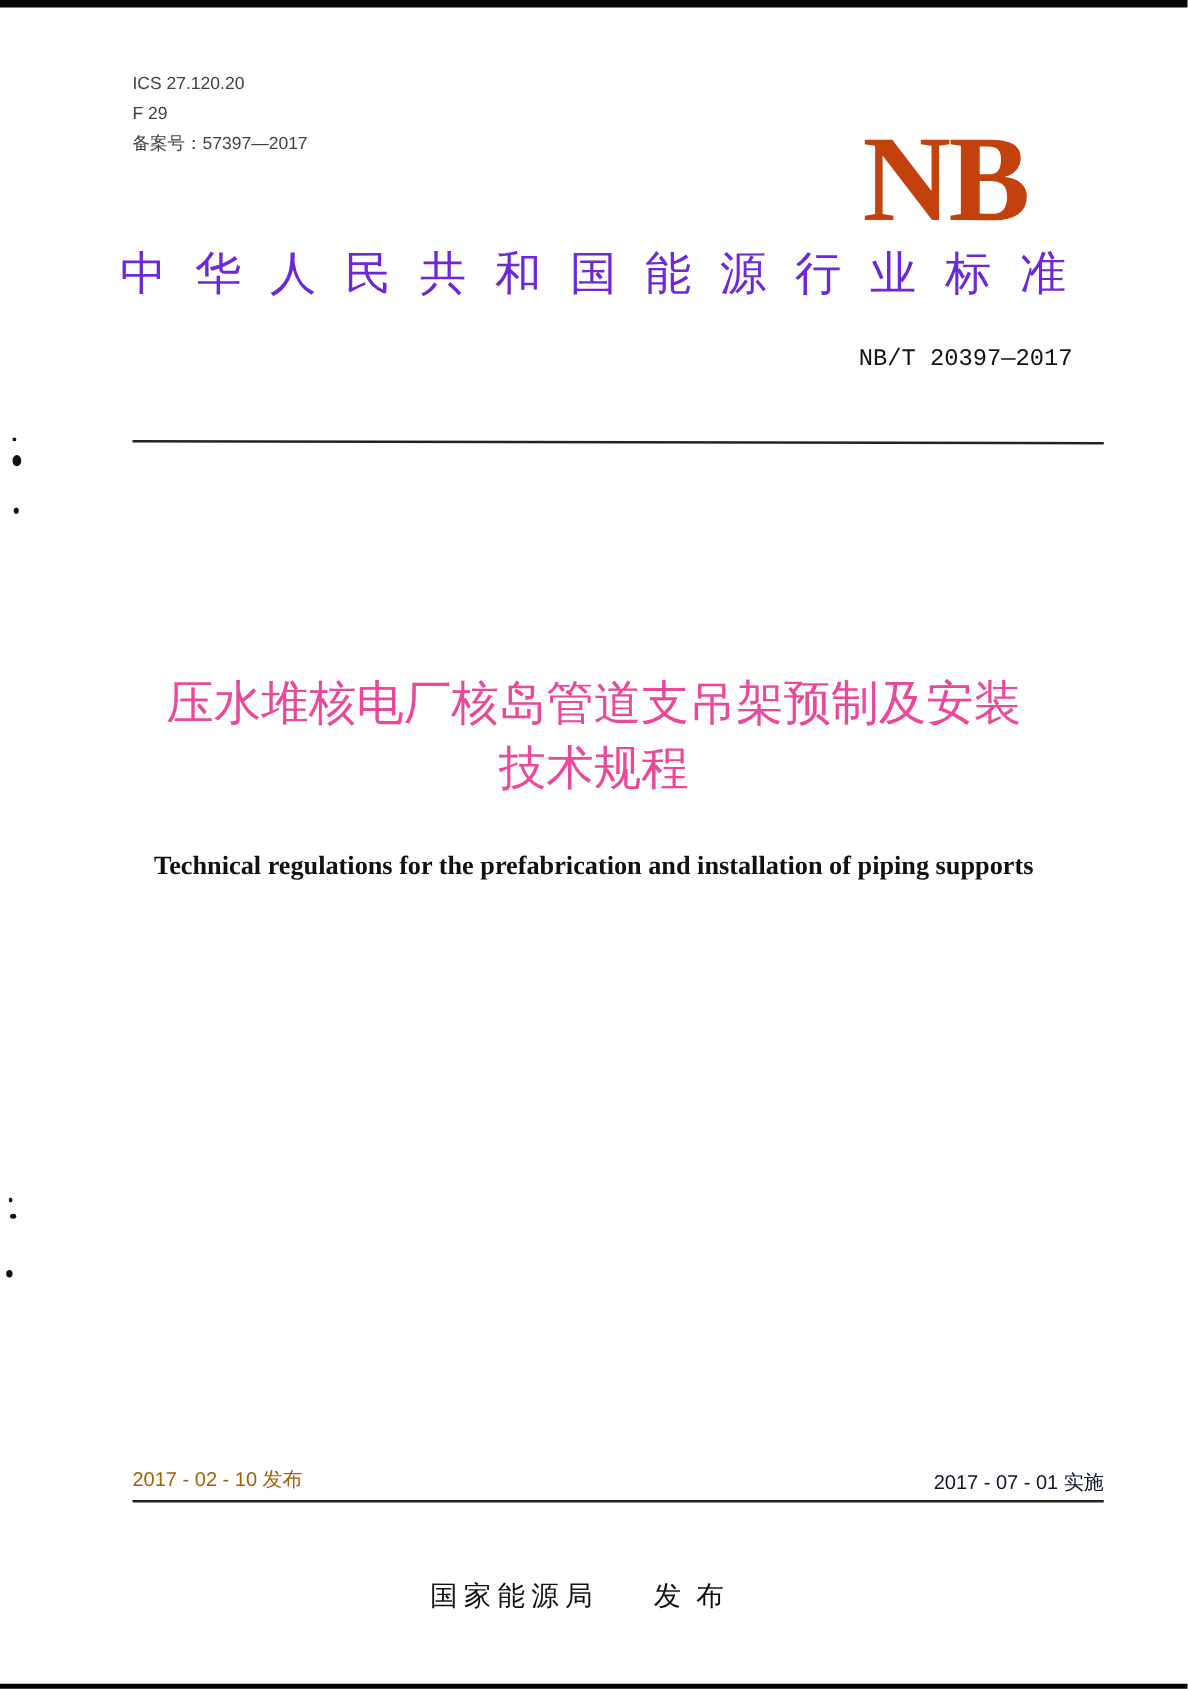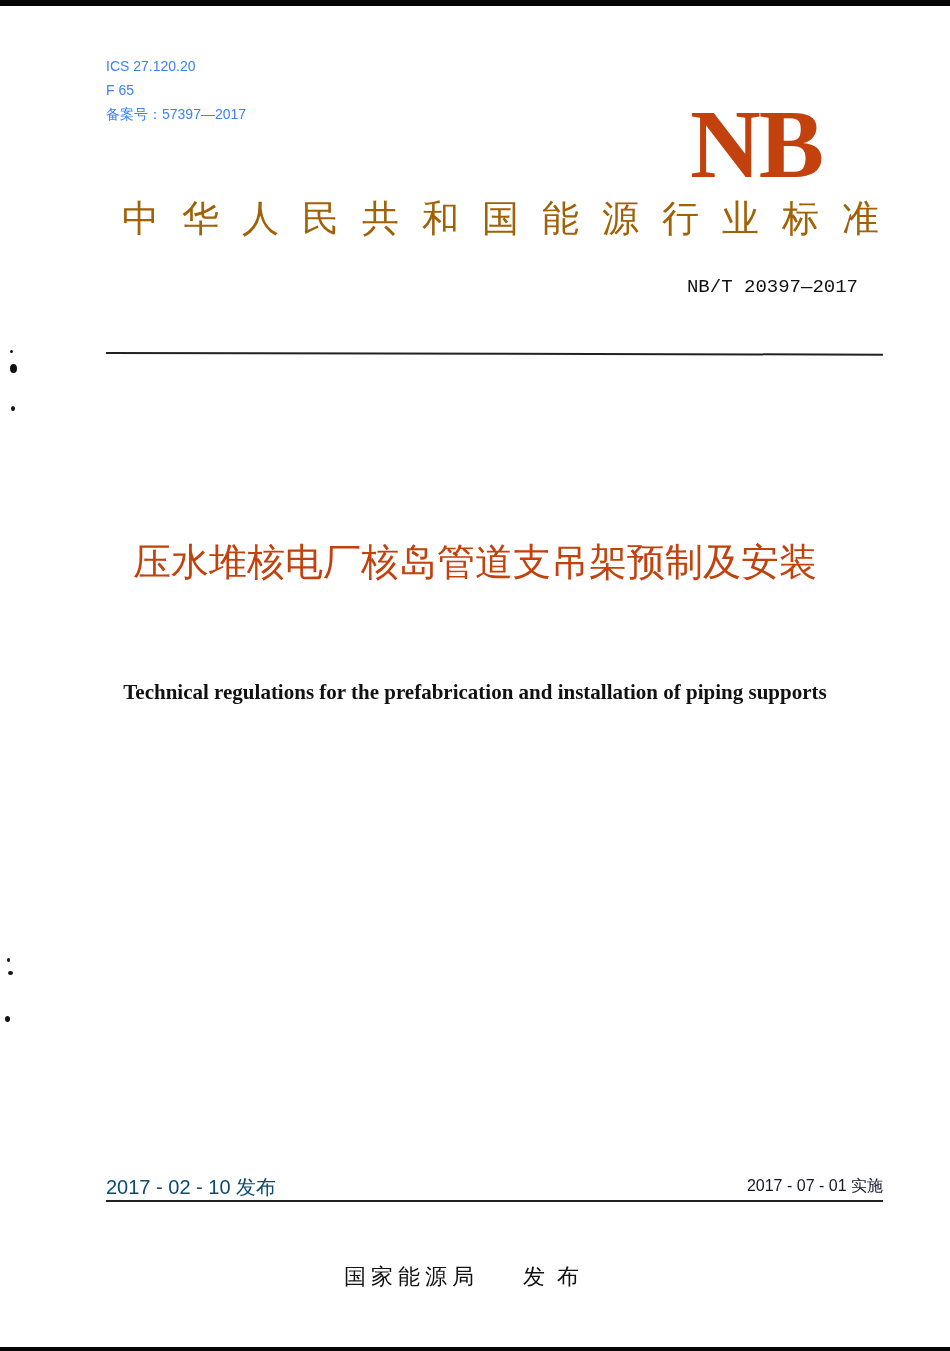--- a/index.html
+++ b/index.html
@@ -12,63 +12,63 @@
     position: absolute; left: 0; top: 0; width: 950px; height: 6px;
     background: #050505;
   }
   .scan-bottom {
     position: absolute; left: 0; bottom: 0; width: 950px; height: 4px;
     background: #050505;
   }
   .meta {
     position: absolute; left: 106px; top: 54px;
     font-family: "Liberation Sans", sans-serif; font-size: 14px; line-height: 24px;
-    color: #3b82f6;
+    color: #404040;
   }
   .meta div { white-space: nowrap; }
   .meta .bold { font-weight: normal; }
   .logo {
     position: absolute; left: 690px; top: 96px;
     font-family: "Liberation Serif", serif; font-weight: bold;
     font-size: 98px; line-height: 96px; letter-spacing: -2px; color: #c2410c;
   }
   .std-name {
-    position: absolute; left: 122px; top: 196px; width: 760px;
+    position: absolute; left: 96px; top: 196px; width: 760px;
     font-family: "DejaVu Sans", sans-serif; font-size: 37px; line-height: 46px;
-    letter-spacing: 23px; white-space: nowrap; color: #a16207;
+    letter-spacing: 23px; white-space: nowrap; color: #6d28d9;
   }
   .std-code {
     position: absolute; right: 92px; top: 276px;
     font-family: Liberation Mono, monospace; font-size: 19px; color: #111;
     white-space: nowrap;
   }
   .rule-top {
     position: absolute; left: 106px; top: 352px; width: 777px; height: 2px;
     background: #222; transform: rotate(0.12deg); transform-origin: left;
   }
   .speck { position: absolute; background: #111; border-radius: 50%; }
   .title-cn {
     position: absolute; left: 0; top: 536px; width: 950px; text-align: center;
     font-family: "DejaVu Sans", sans-serif; font-size: 38px; line-height: 52px;
-    color: #c2410c;
+    color: #ec4899;
   }
   .title-cn div { white-space: nowrap; }
   .title-en {
     position: absolute; left: 0; top: 676px; width: 950px; text-align: center;
     font-family: "Liberation Serif", serif; font-weight: bold; font-size: 21px;
     line-height: 33px; color: #111;
   }
   .title-en div { white-space: nowrap; }
   .dates-line {
     position: absolute; left: 106px; top: 1200px; width: 777px; height: 2px;
     background: #222;
   }
   .date-issued {
     position: absolute; left: 106px; top: 1174px;
-    font-family: "Liberation Sans", sans-serif; font-size: 20px; color: #0c4a6e;
+    font-family: "Liberation Sans", sans-serif; font-size: 16px; color: #a16207;
     white-space: nowrap;
   }
   .date-effective {
     position: absolute; right: 67px; top: 1176px;
     font-family: "Liberation Sans", sans-serif; font-size: 16px; color: #0f172a;
     white-space: nowrap;
   }
   .publisher {
     position: absolute; left: 344px; top: 1262px;
     font-family: "DejaVu Sans", sans-serif; font-size: 22px; color: #111;
@@ -77,41 +77,42 @@
   .publisher .org { letter-spacing: 5px; }
   .publisher .act { margin-left: 44px; letter-spacing: 12px; }
 </style>
 </head>
 <body>
 
 <div class="scan-top"></div>
 
 <div class="meta">
   <div>ICS 27.120.20</div>
-  <div>F 65</div>
+  <div>F 29</div>
   <div class="bold">备案号：57397—2017</div>
 </div>
 
 <div class="logo">NB</div>
 
 <div class="std-name">中华人民共和国能源行业标准</div>
 
 <div class="std-code">NB/T 20397—2017</div>
 
 <div class="rule-top"></div>
 
 <div class="speck" style="left:10px;top:350px;width:3px;height:3px;"></div>
 <div class="speck" style="left:10px;top:364px;width:7px;height:9px;"></div>
 <div class="speck" style="left:11px;top:406px;width:4px;height:5px;"></div>
 <div class="speck" style="left:7px;top:958px;width:3px;height:4px;"></div>
 <div class="speck" style="left:8px;top:971px;width:5px;height:4px;"></div>
 <div class="speck" style="left:5px;top:1016px;width:5px;height:6px;"></div>
 
 <div class="title-cn">
   <div>压水堆核电厂核岛管道支吊架预制及安装</div>
+  <div>技术规程</div>
 </div>
 
 <div class="title-en">
   <div>Technical regulations for the prefabrication and installation of piping supports</div>
 </div>
 
 <div class="date-issued">2017 - 02 - 10 发布</div>
 <div class="date-effective">2017 - 07 - 01 实施</div>
 <div class="dates-line"></div>
 

